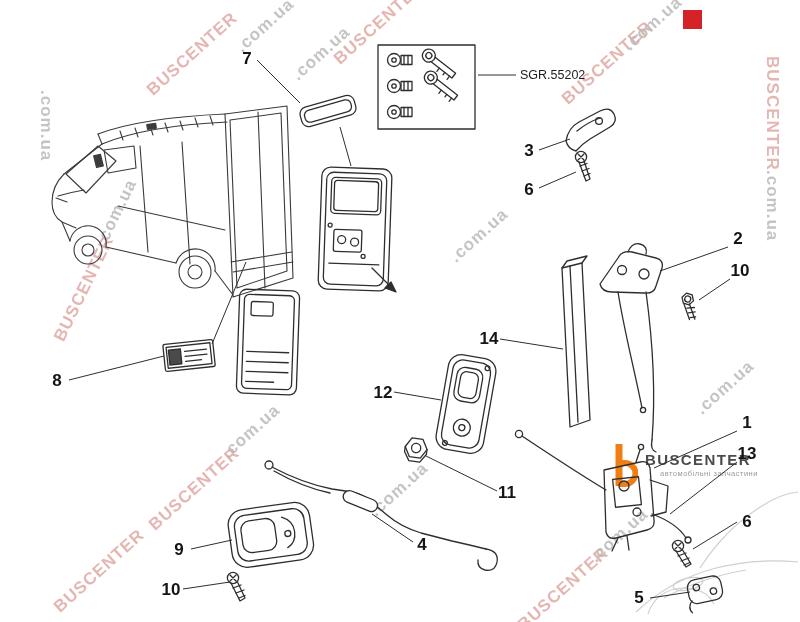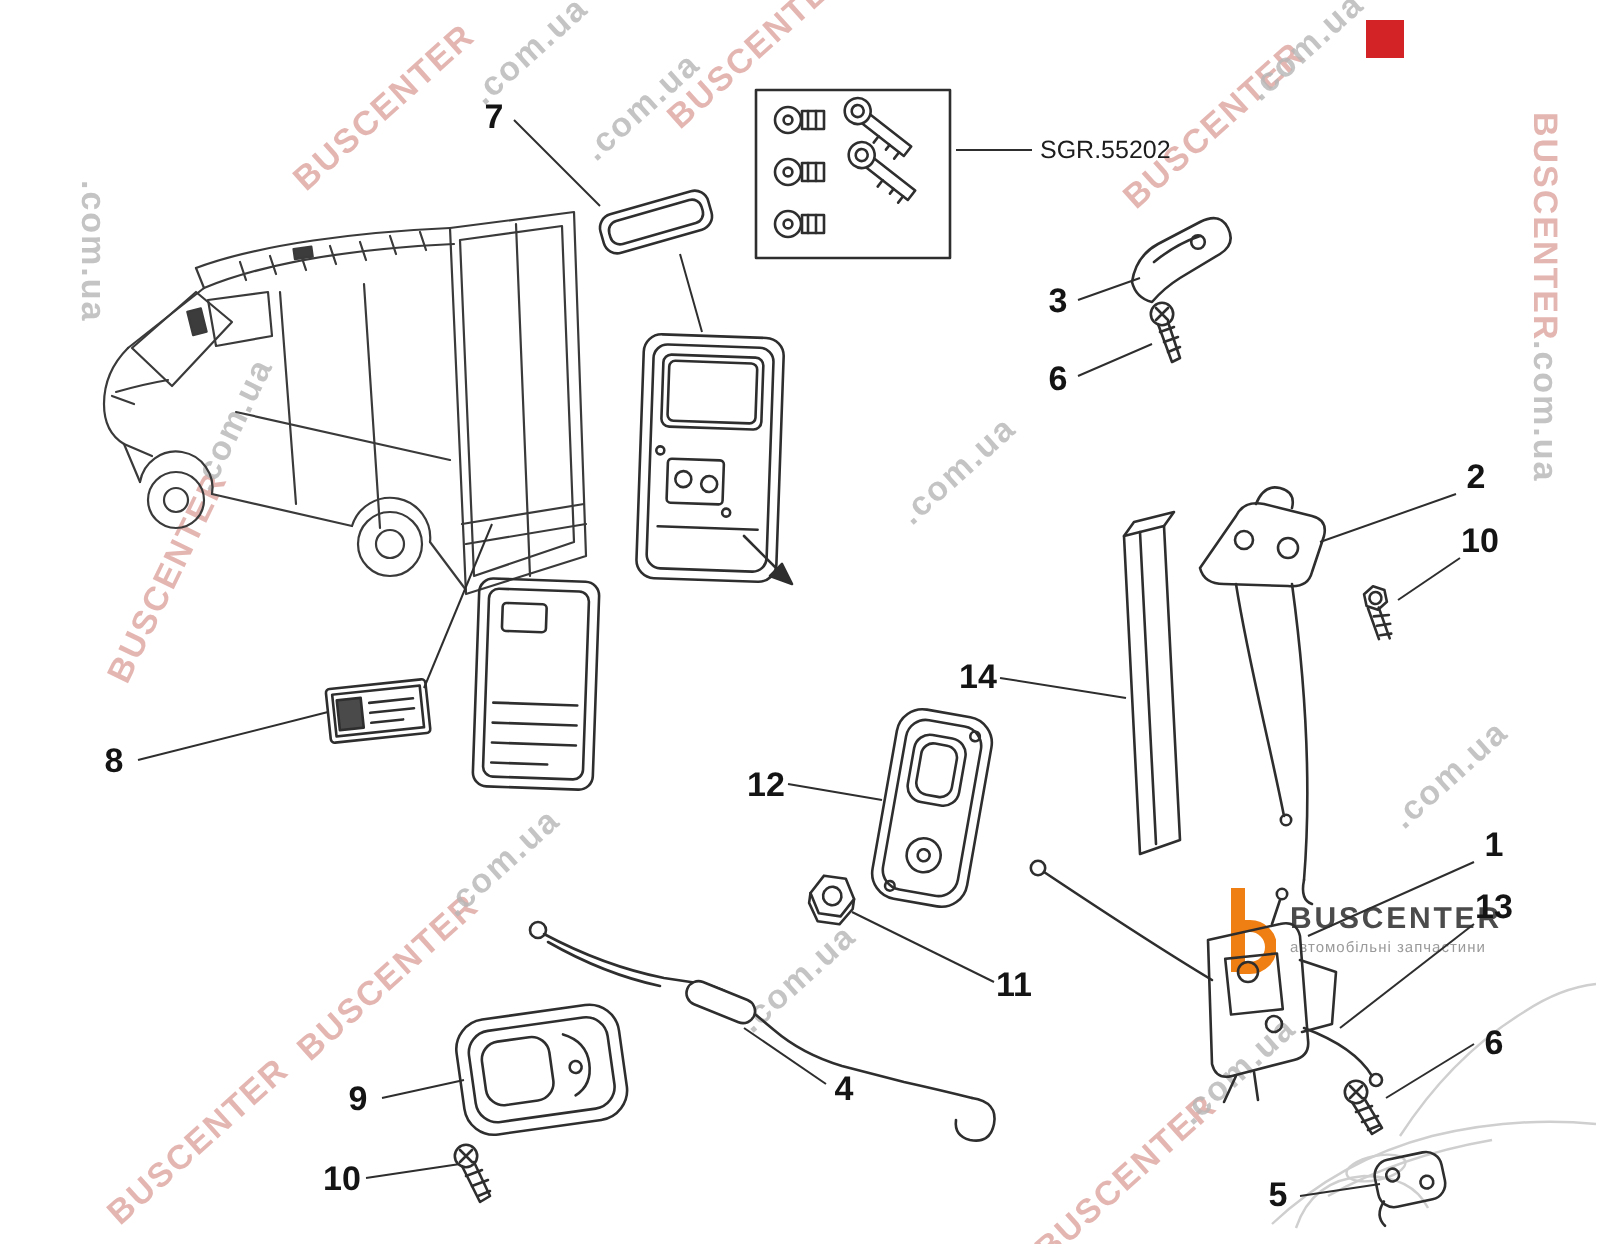--- a/index.html
+++ b/index.html
@@ -14,21 +14,21 @@
   svg.diagram{position:absolute;left:0;top:0;}
   .ghost{stroke:#cfcfcf;stroke-width:1.2;fill:none;}
   .van{stroke:#3a3a3a;stroke-width:1.1;fill:none;stroke-linejoin:round;stroke-linecap:round;}
   .pt{stroke:#2e2e2e;stroke-width:1.3;fill:none;stroke-linejoin:round;stroke-linecap:round;}
   .ld path{stroke:#2e2e2e;stroke-width:1;fill:none;}
   .num{font-family:"Liberation Sans",sans-serif;font-size:17px;font-weight:bold;fill:#141414;text-anchor:middle;}
   .code{font-family:"Liberation Sans",sans-serif;font-size:12.5px;fill:#1d1d1d;}
   
   .logo{position:absolute;left:614px;top:442px;display:flex;align-items:center;gap:7px;}
   .logo-name{font-weight:bold;font-size:15px;letter-spacing:1.4px;color:var(--c-logo_text,#4b4b4b);line-height:1;}
-  .logo-tagline{font-size:7.5px;color:#9a9a9a;letter-spacing:.5px;margin-top:3px;line-height:1;}
+  .logo-tagline{font-size:7.5px;color:#9a9a9a;letter-spacing:.5px;margin-top:3px;line-height:1;margin-left:15px;}
   .badge{position:absolute;left:683px;top:10px;width:19px;height:19px;background:var(--c-badge_red,#d42327);}
 </style>
 </head>
 <body>
 
 <div class="stage">
 
   <div>
     <span class="wm brand" style="left:2px;top:5px;transform:rotate(90deg)">BUSCENTER</span>
     <span class="wm domain" style="left:2px;top:140px;transform:rotate(90deg)">.com.ua</span>

